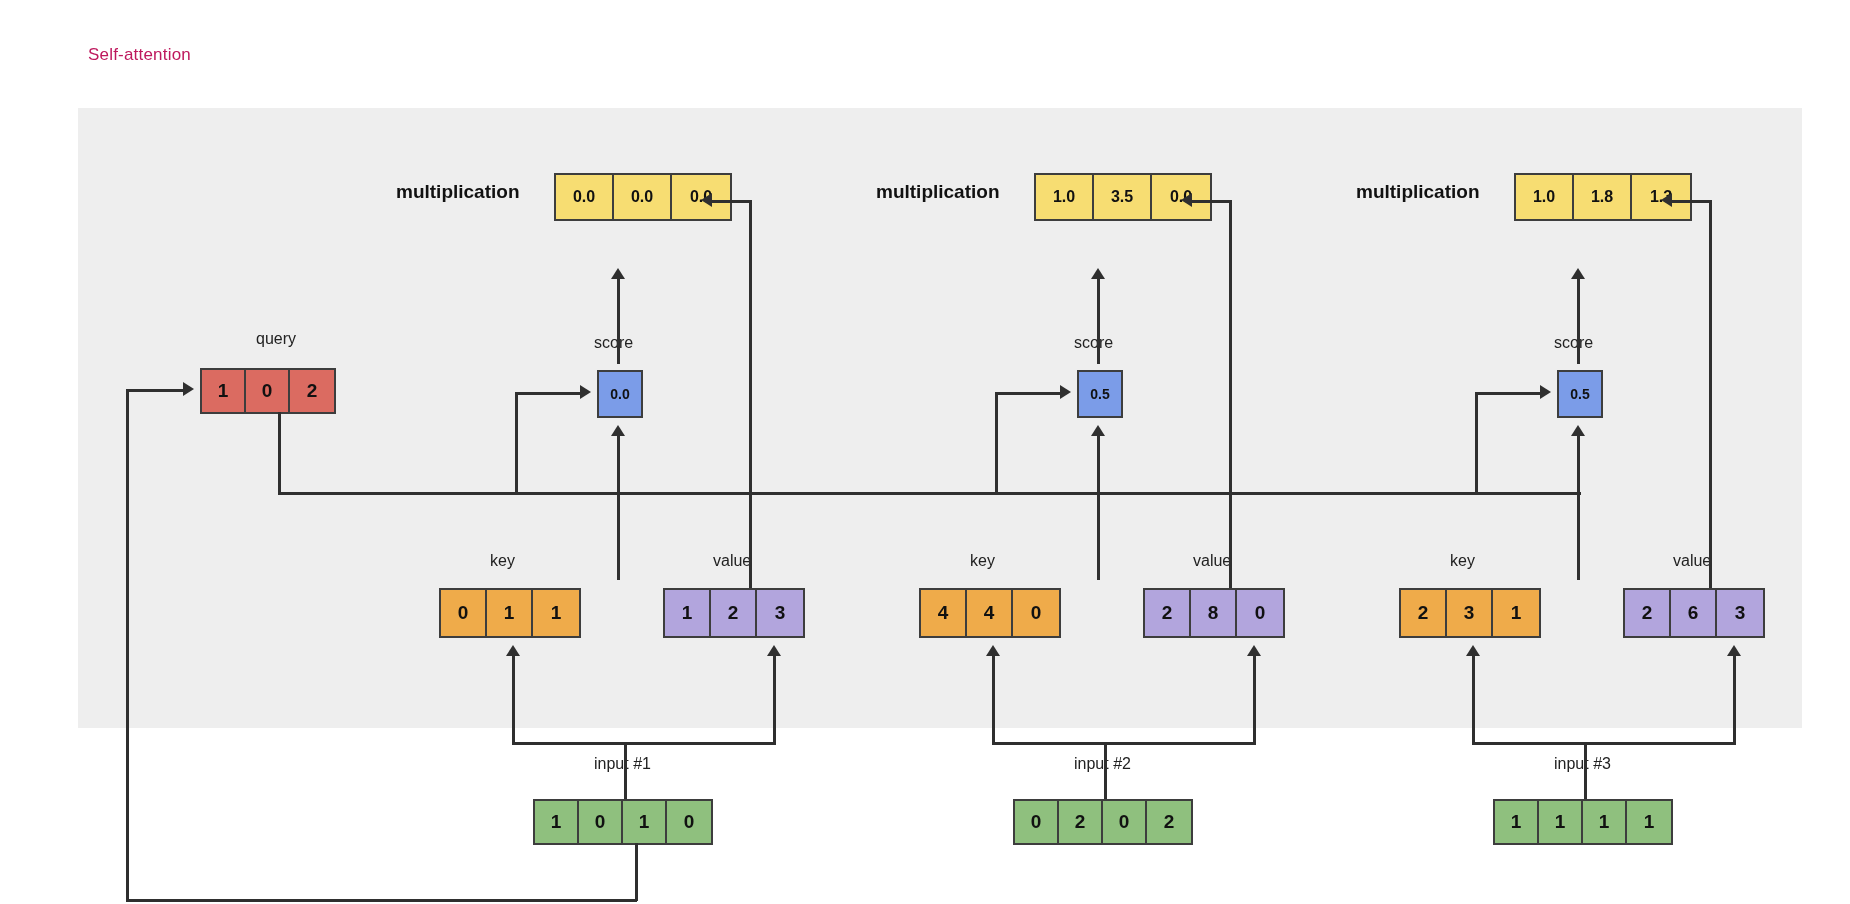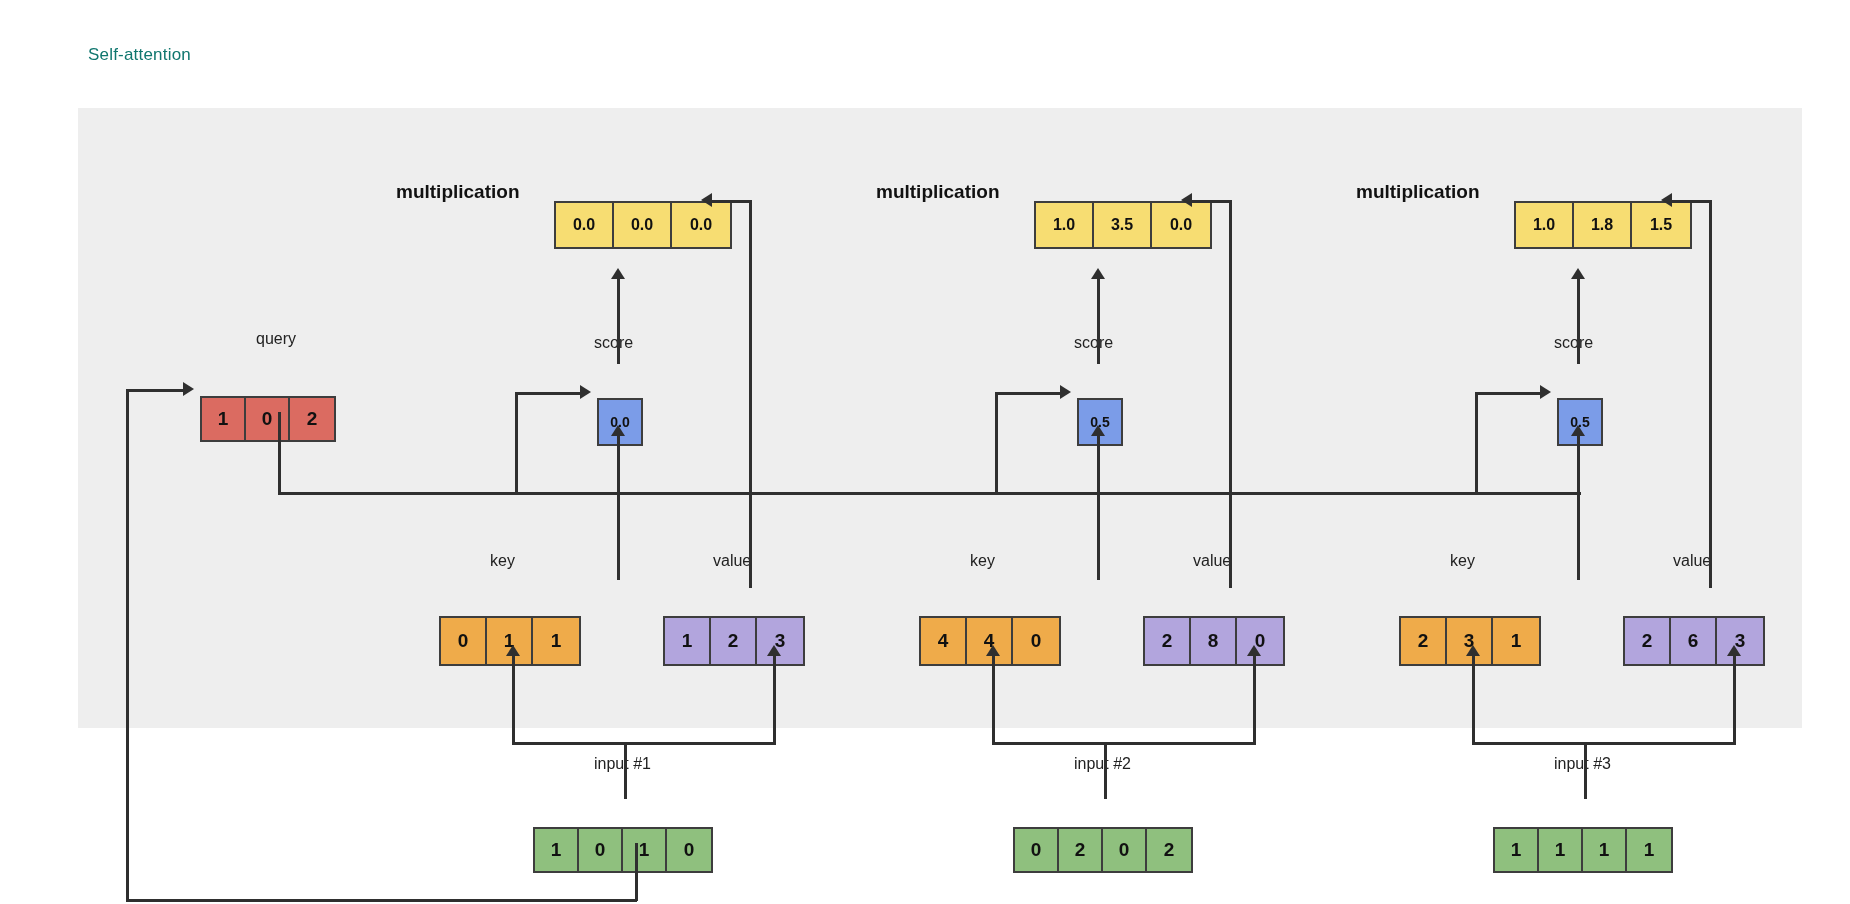--- a/index.html
+++ b/index.html
@@ -2,30 +2,30 @@
 <html><head>
 <meta charset="utf-8">
 <style>
   html,body{margin:0;padding:0;background:#ffffff;}
   body{width:1850px;height:904px;position:relative;font-family:"Liberation Sans",sans-serif;overflow:hidden;}
 
   #canvas{position:absolute;inset:0;}
 
   .title{
     position:absolute;left:88px;top:45px;
-    font-size:17px;color:#0f766e;letter-spacing:.2px;
+    font-size:17px;color:#be185d;letter-spacing:.2px;
   }
 
   .grey-panel{
     position:absolute;left:78px;top:108px;width:1724px;height:620px;
     background:#eeeeee;
   }
 
   
-  .strip{position:absolute;display:flex;border:2.5px solid #3d3d3d;box-sizing:content-box;margin-top:28px;}
+  .strip{position:absolute;display:flex;border:2.5px solid #3d3d3d;box-sizing:content-box;}
   .strip .cell{
     display:flex;align-items:center;justify-content:center;
     border-right:2.5px solid #3d3d3d;box-sizing:border-box;
     font-weight:bold;color:#111;
   }
   .strip .cell:last-child{border-right:none;}
 
   
   .c-yellow{background:#f7dd72;}
   .c-red{background:#db6b61;}
@@ -75,21 +75,21 @@
   <div class="strip mult c-yellow" style="left:1034px;top:173px;">
     <div class="cell">1.0</div>
     <div class="cell">3.5</div>
     <div class="cell">0.0</div>
   </div>
 
   <div class="lbl bold" style="left:1356px;top:181px;">multiplication</div>
   <div class="strip mult c-yellow" style="left:1514px;top:173px;">
     <div class="cell">1.0</div>
     <div class="cell">1.8</div>
-    <div class="cell">1.5</div>
+    <div class="cell">1.3</div>
   </div>
 
   <div class="lbl" style="left:256px;top:330px;">query</div>
   <div class="strip query c-red" style="left:200px;top:368px;">
     <div class="cell">1</div>
     <div class="cell">0</div>
     <div class="cell">2</div>
   </div>
 
   <div class="lbl" style="left:594px;top:334px;">score</div>

